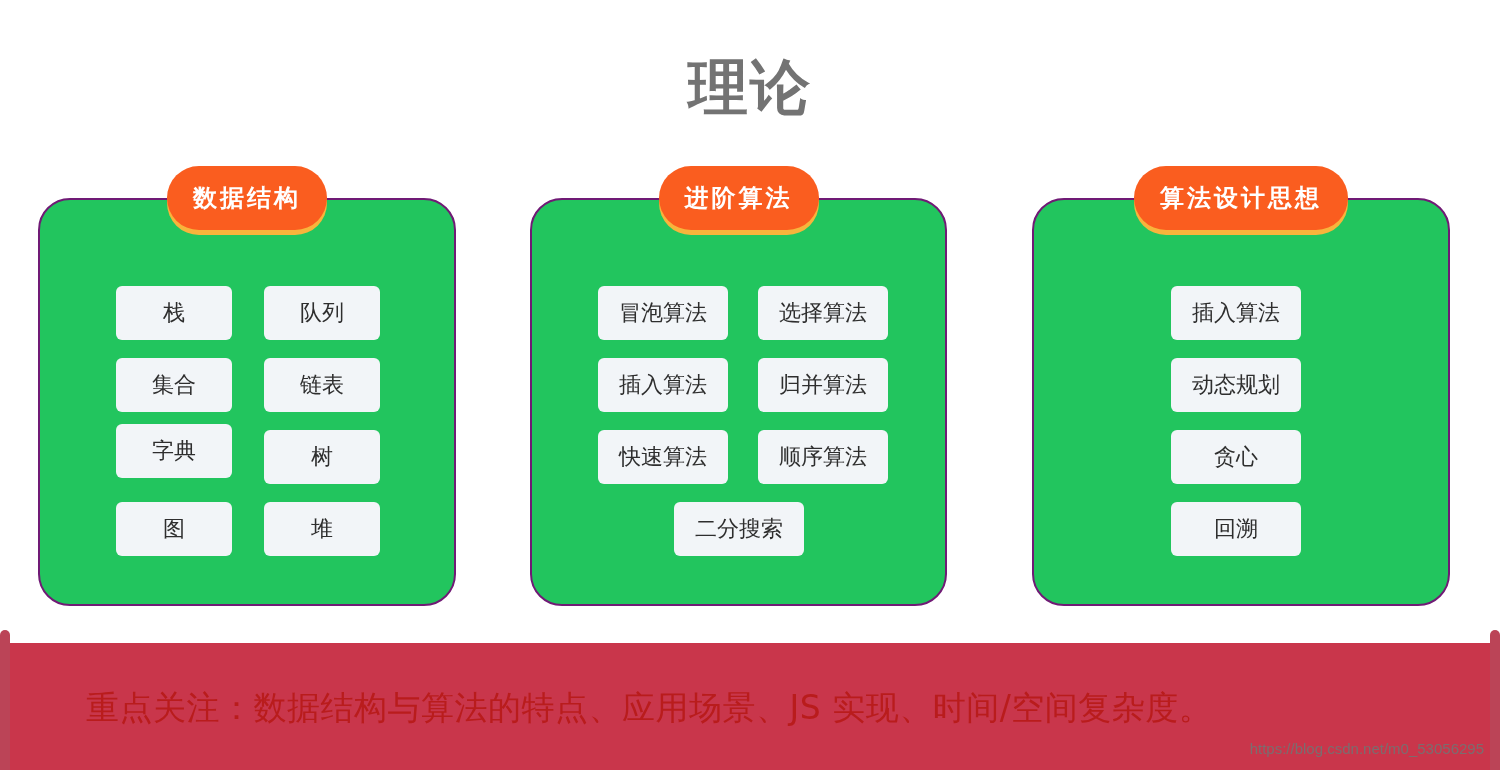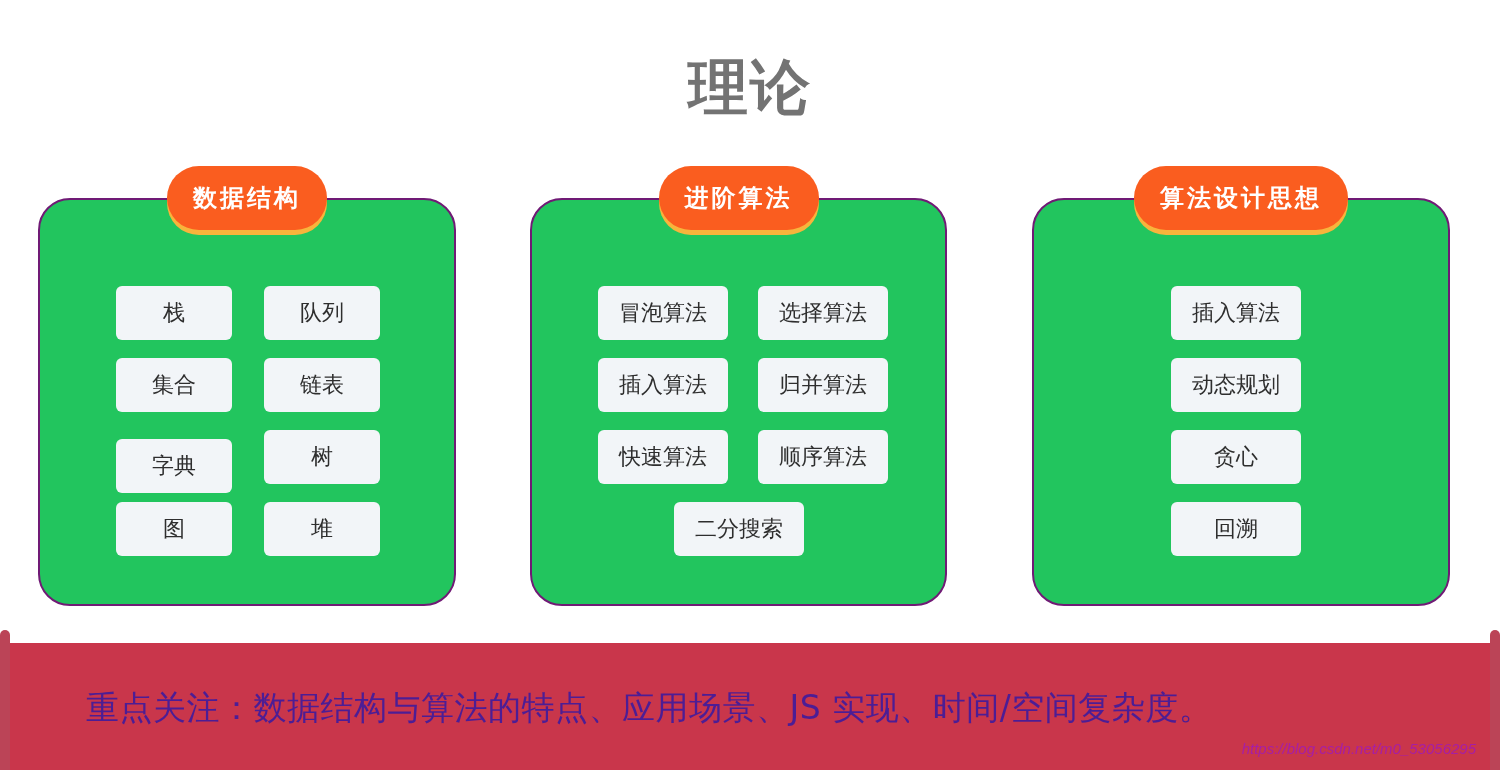--- a/index.html
+++ b/index.html
@@ -40,41 +40,40 @@
   .band-edge-left {
     position: absolute; left: 0; top: 630px; width: 10px; height: 140px;
     background: #bb4457; border-radius: 6px 6px 0 0;
   }
   .band-edge-right {
     position: absolute; left: 1490px; top: 630px; width: 10px; height: 140px;
     background: #bb4457; border-radius: 6px 6px 0 0;
   }
   .band-text {
     position: absolute; left: 86px; top: 686px; width: 1400px;
-    color: #4c1d95; font-size: 33px; letter-spacing: 0.5px; white-space: nowrap;
+    color: #b91c1c; font-size: 33px; letter-spacing: 0.5px; white-space: nowrap;
   }
   .watermark {
-    position: absolute; right: 24px; top: 740px;
-    color: #a21caf; font-size: 15px; font-family: "Liberation Sans", sans-serif;
+    position: absolute; right: 16px; top: 740px;
+    color: #737373; font-size: 15px; font-family: "Liberation Sans", sans-serif;
     opacity: 0.9;
-    font-style: italic;
   }
 </style>
 </head>
 <body>
 
 <div class="page-title">理论</div>
 
 <div class="panel panel-1">
   <div class="panel-header">数据结构</div>
   <div class="chip" style="left:76px; top:86px; width:116px;">栈</div>
   <div class="chip" style="left:224px; top:86px; width:116px;">队列</div>
   <div class="chip" style="left:76px; top:158px; width:116px;">集合</div>
   <div class="chip" style="left:224px; top:158px; width:116px;text-align:center;">链表</div>
-  <div class="chip" style="left:76px; top:239px; width:116px;">字典</div>
+  <div class="chip" style="left:76px; top:224px; width:116px;">字典</div>
   <div class="chip" style="left:224px; top:230px; width:116px;">树</div>
   <div class="chip" style="left:76px; top:302px; width:116px;">图</div>
   <div class="chip" style="left:224px; top:302px; width:116px;">堆</div>
 </div>
 
 <div class="panel panel-2">
   <div class="panel-header">进阶算法</div>
   <div class="chip" style="left:226px; top:86px; width:130px;">选择算法</div>
   <div class="chip" style="left:66px; top:86px; width:130px;">冒泡算法</div>
   <div class="chip" style="left:66px; top:158px; width:130px;">插入算法</div>

